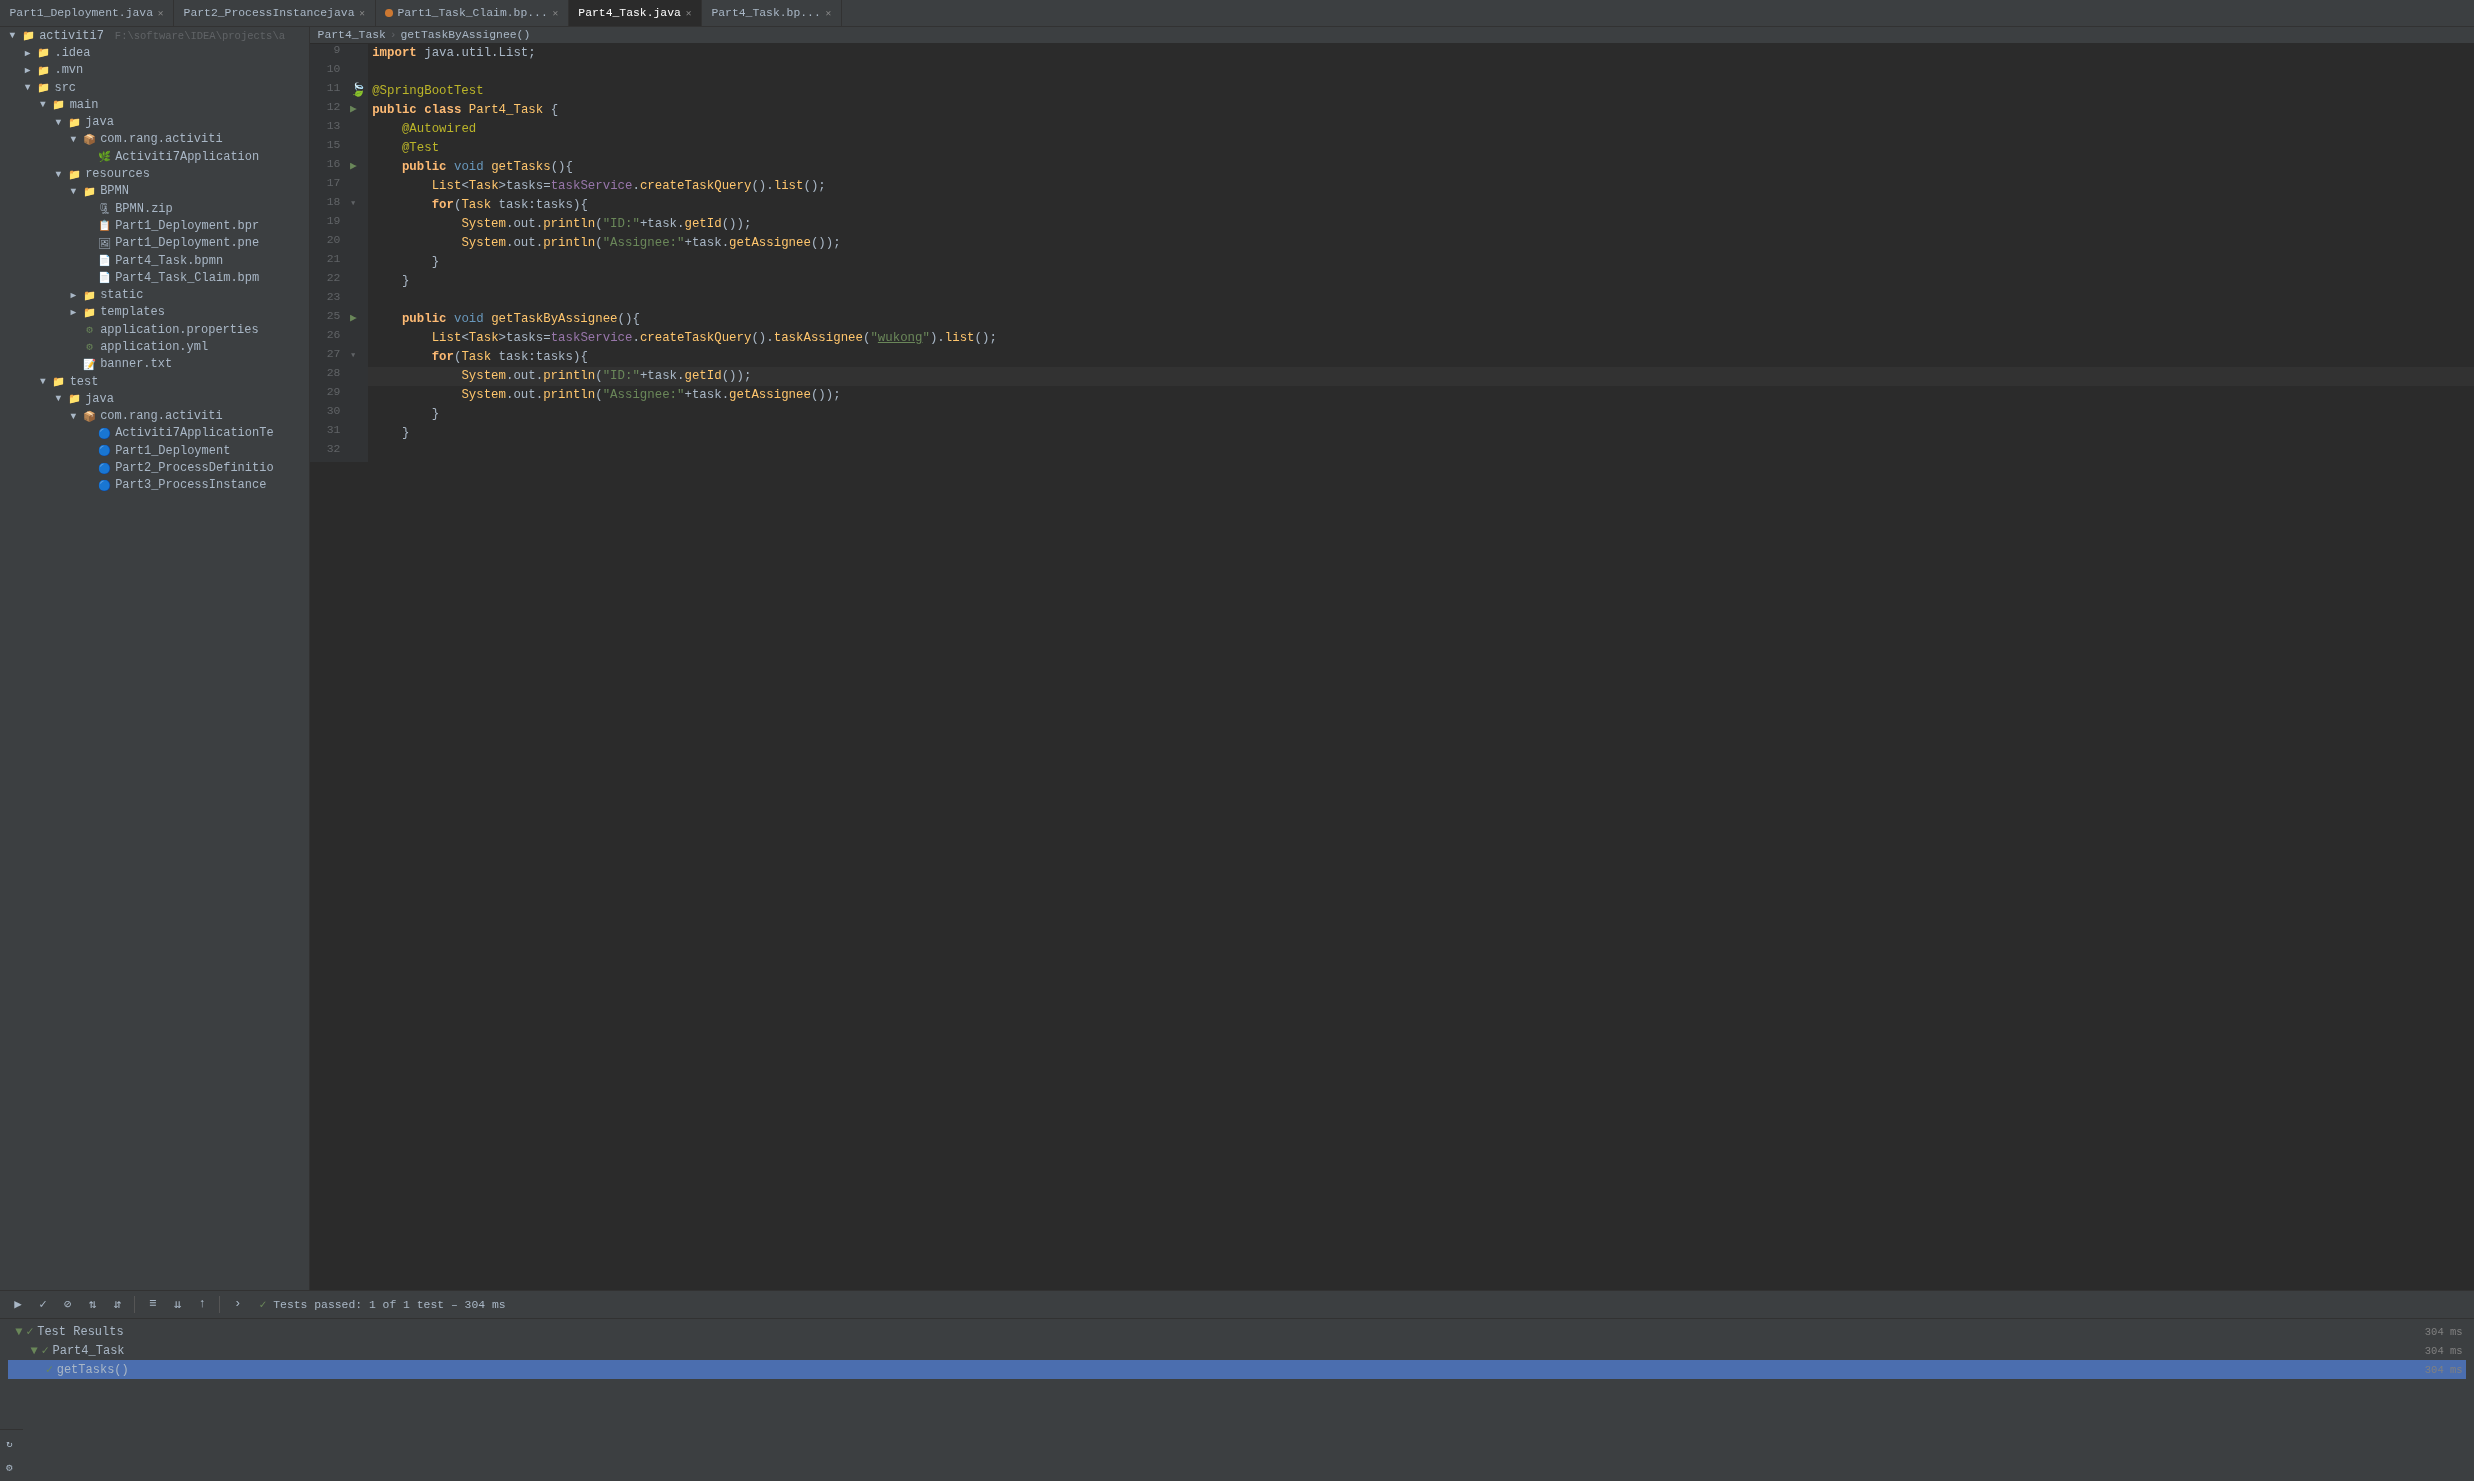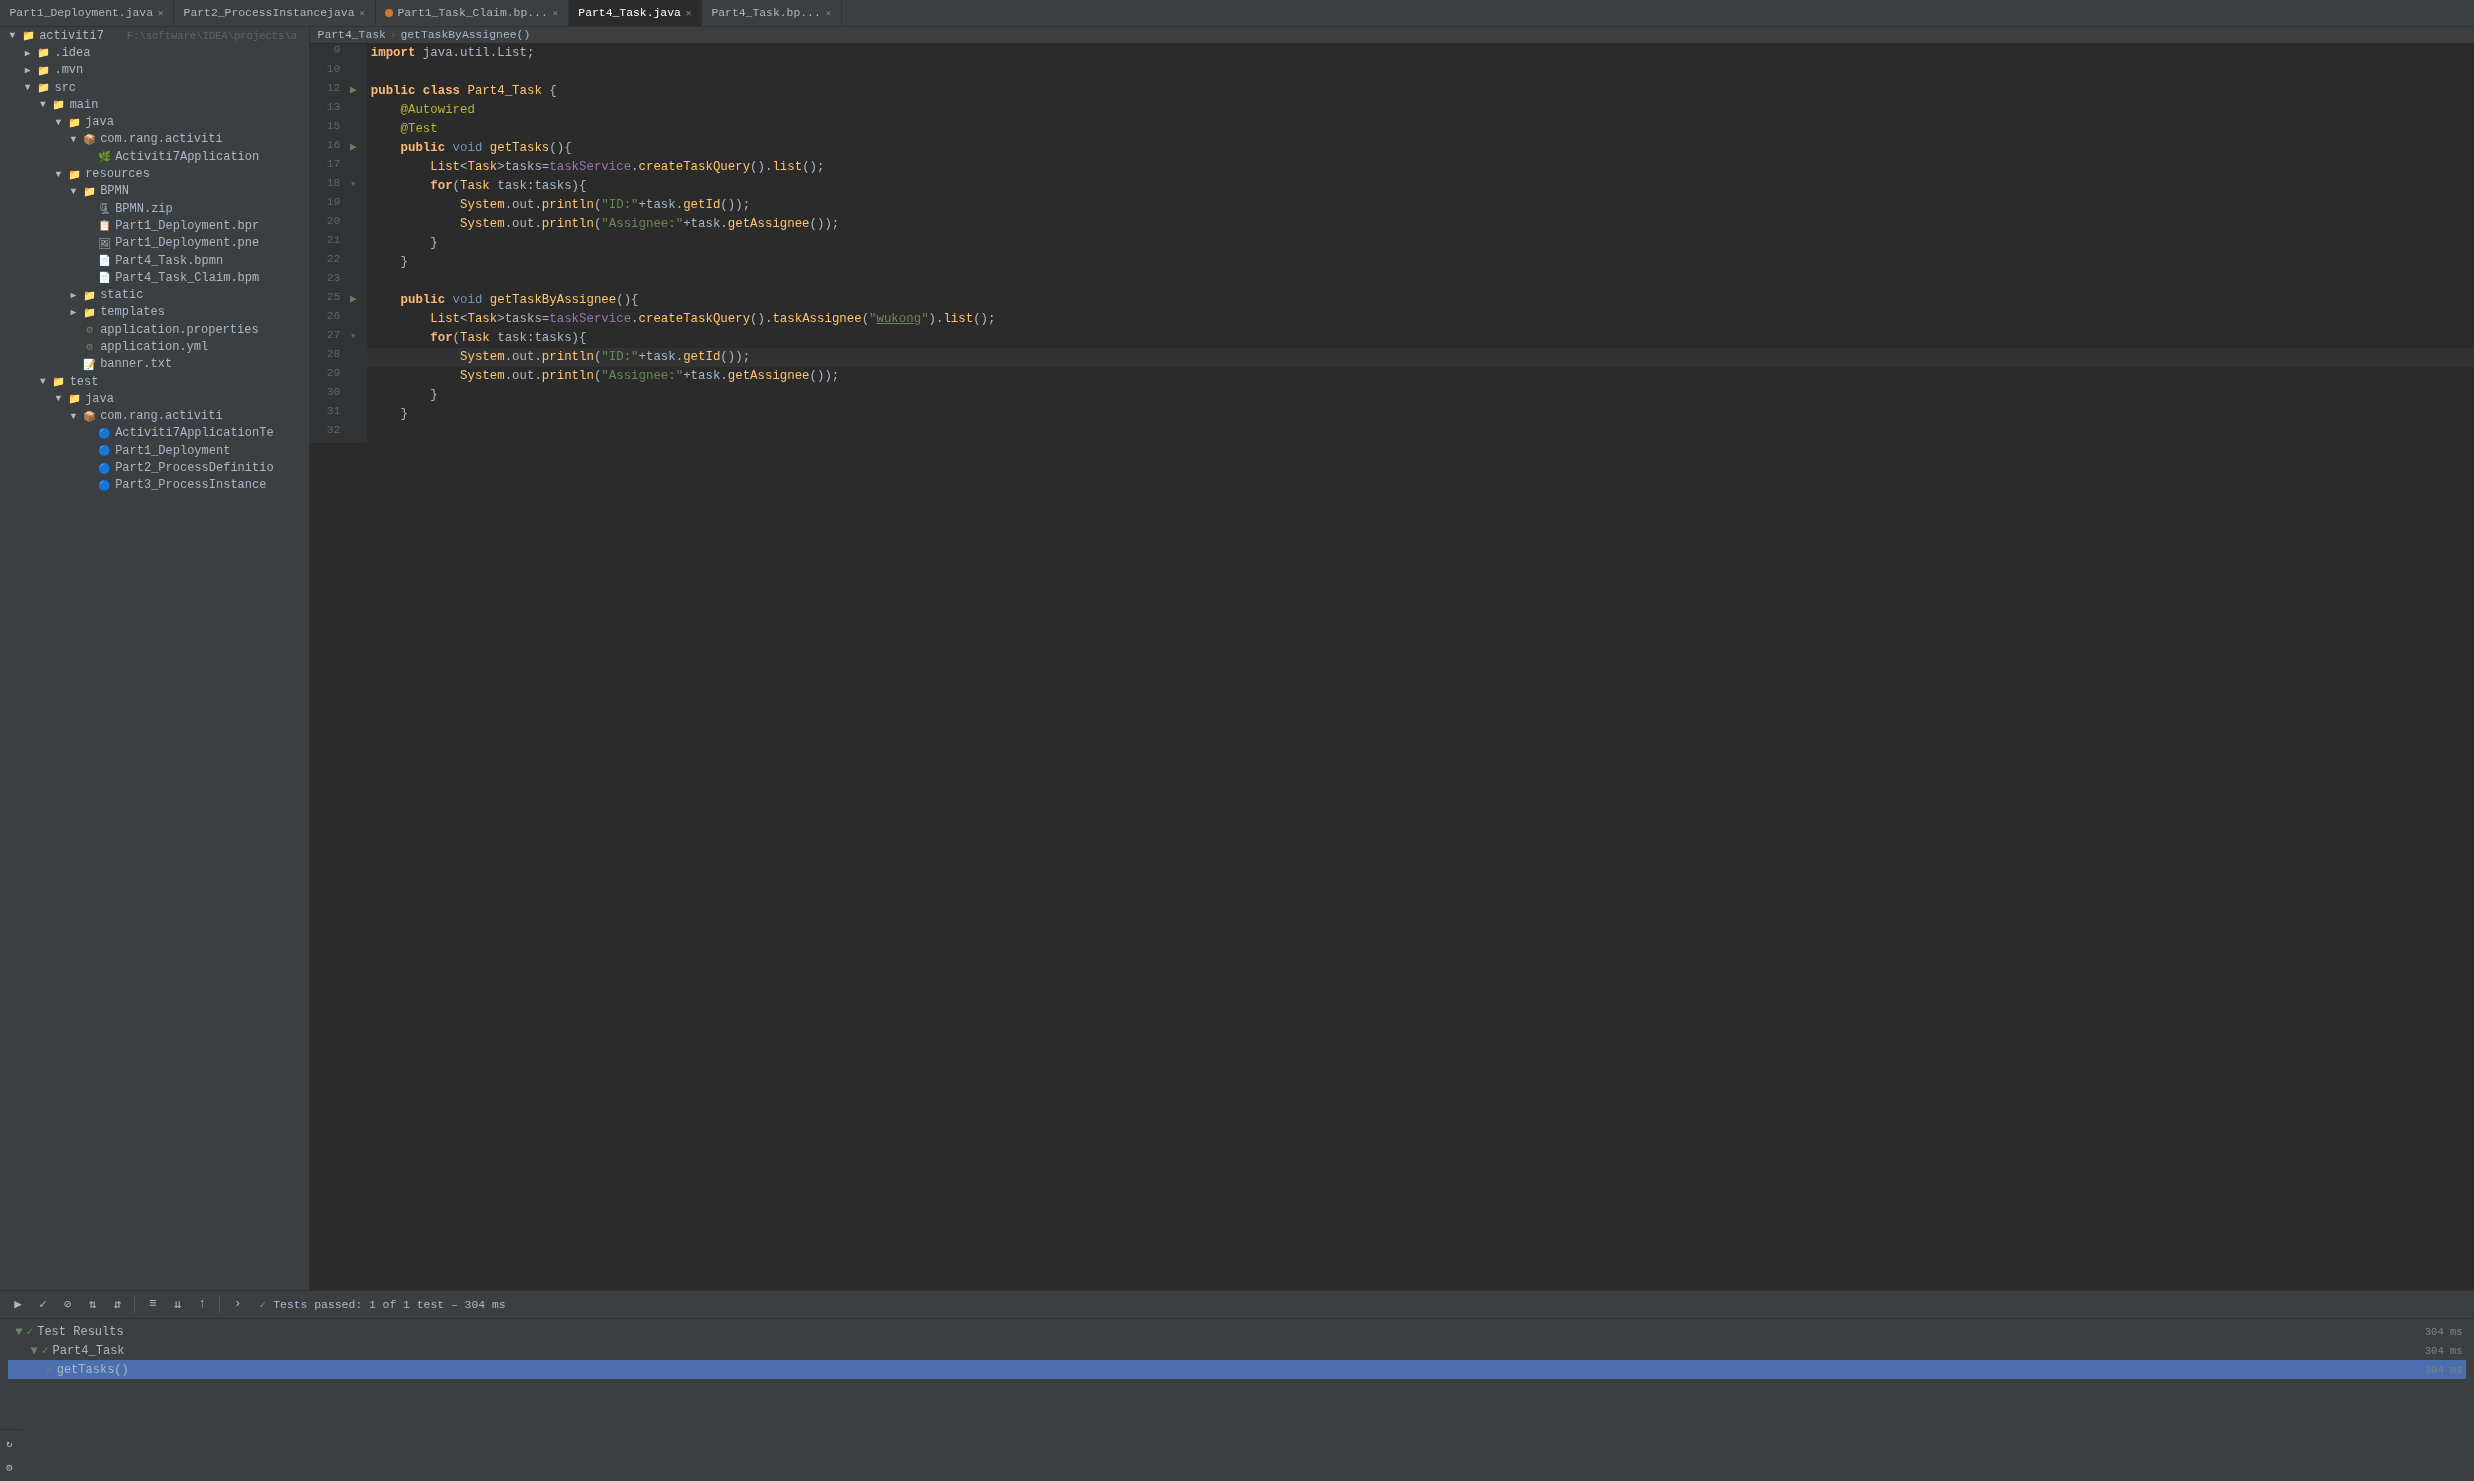--- a/index.html
+++ b/index.html
@@ -279,21 +279,21 @@
 
 <div class="main-area">
 
   <div class="file-tree">
 
     <div class="tree-item">
       <span class="tree-indent" style="width:0px"></span>
       <span class="tree-arrow">▼</span>
       <span class="tree-icon folder-icon-yellow">📁</span>
       <span>activiti7</span>
-      <span style="color:#606366;font-size:10.5px;margin-left:20px">F:\software\IDEA\projects\a</span>
+      <span style="color:#606366;font-size:10.5px;margin-left:8px">F:\software\IDEA\projects\a</span>
     </div>
 
     <div class="tree-item">
       <span class="tree-indent" style="width:15.3px"></span>
       <span class="tree-arrow">▶</span>
       <span class="tree-icon folder-icon">📁</span>
       <span>.idea</span>
     </div>
 
     <div class="tree-item">
@@ -489,20 +489,25 @@
             <td class="line-gutter"></td>
             <td class="line-code"><span class="kw">import</span> <span style="color:#a9b7c6">java.util.List</span><span>;</span></td>
           </tr>
 
           <tr class="line-row">
             <td class="line-num">10</td>
             <td class="line-gutter"></td>
             <td class="line-code">&nbsp;</td>
           </tr>
 
+          <tr class="line-row">
+            <td class="line-num">11</td>
+            <td class="line-gutter"><span class="green-dot">🍃</span></td>
+            <td class="line-code"><span class="ann">@SpringBootTest</span></td>
+          </tr>
 
           <tr class="line-row">
             <td class="line-num">12</td>
             <td class="line-gutter"><span style="color:#6a8759;font-size:11.4px;">▶</span></td>
             <td class="line-code"><span class="kw">public</span> <span class="kw">class</span> <span class="cls">Part4_Task</span> <span>{</span></td>
           </tr>
 
           <tr class="line-row">
             <td class="line-num">13</td>
             <td class="line-gutter"></td>

